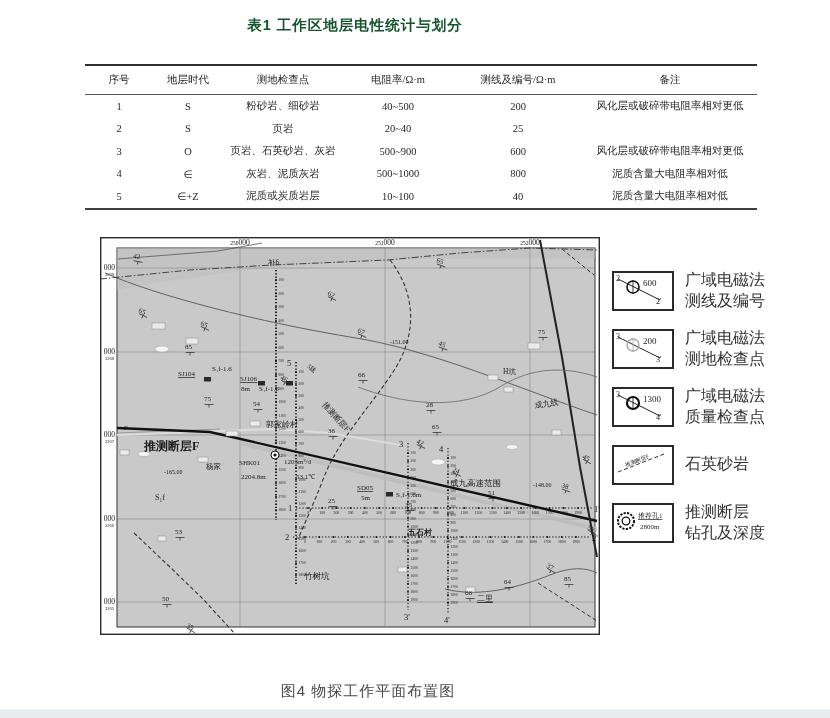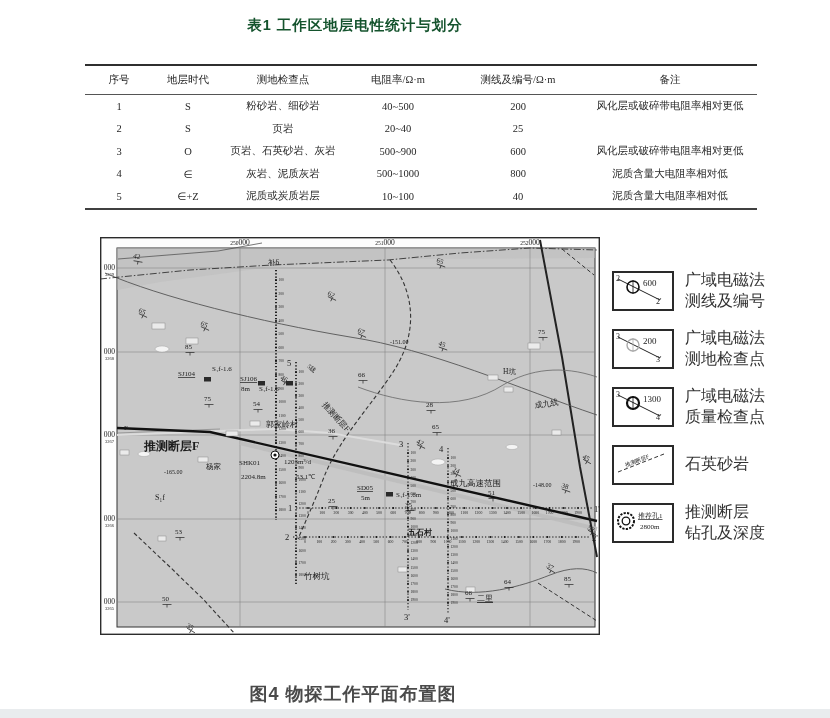--- a/index.html
+++ b/index.html
@@ -12,22 +12,22 @@
         border-top:2px solid #2f2f2f;border-bottom:2px solid #404040;}
   table.geo th{font-weight:normal;height:26px;border-bottom:1px solid #555;text-align:center;}
   table.geo td{height:20.5px;text-align:center;}
   .figure{position:absolute;left:0;top:0;}
   svg text{font-family:"Liberation Serif",serif;fill:#1c1c1c;}
   #map{position:absolute;left:100px;top:237px;}
   #legend{position:absolute;left:612px;top:272px;width:200px;}
   .leg-item{display:flex;align-items:center;margin-bottom:21px;height:37px;}
   .leg-box{width:58px;height:36px;border:2px solid #2a2a2a;background:#fff;flex:none;}
   .leg-label{margin-left:11px;font-size:16px;line-height:1.3;color:#333;white-space:nowrap;}
-  .fig-caption{position:absolute;left:93px;top:682px;width:520px;text-align:center;
-        font-size:18px;font-weight:bold;color:#4a4a4a;letter-spacing:1px;}
+  .fig-caption{position:absolute;left:108px;top:682px;width:520px;text-align:center;
+        font-size:15px;font-weight:normal;color:#4a4a4a;letter-spacing:1px;}
   .footer-bar{position:absolute;left:0;bottom:0;width:830px;height:9px;background:#e9ecee;}
 </style>
 </head>
 <body>
 
 <div class="page">
 
   <div class="table-title">表1 工作区地层电性统计与划分</div>
 
   <table class="geo">

